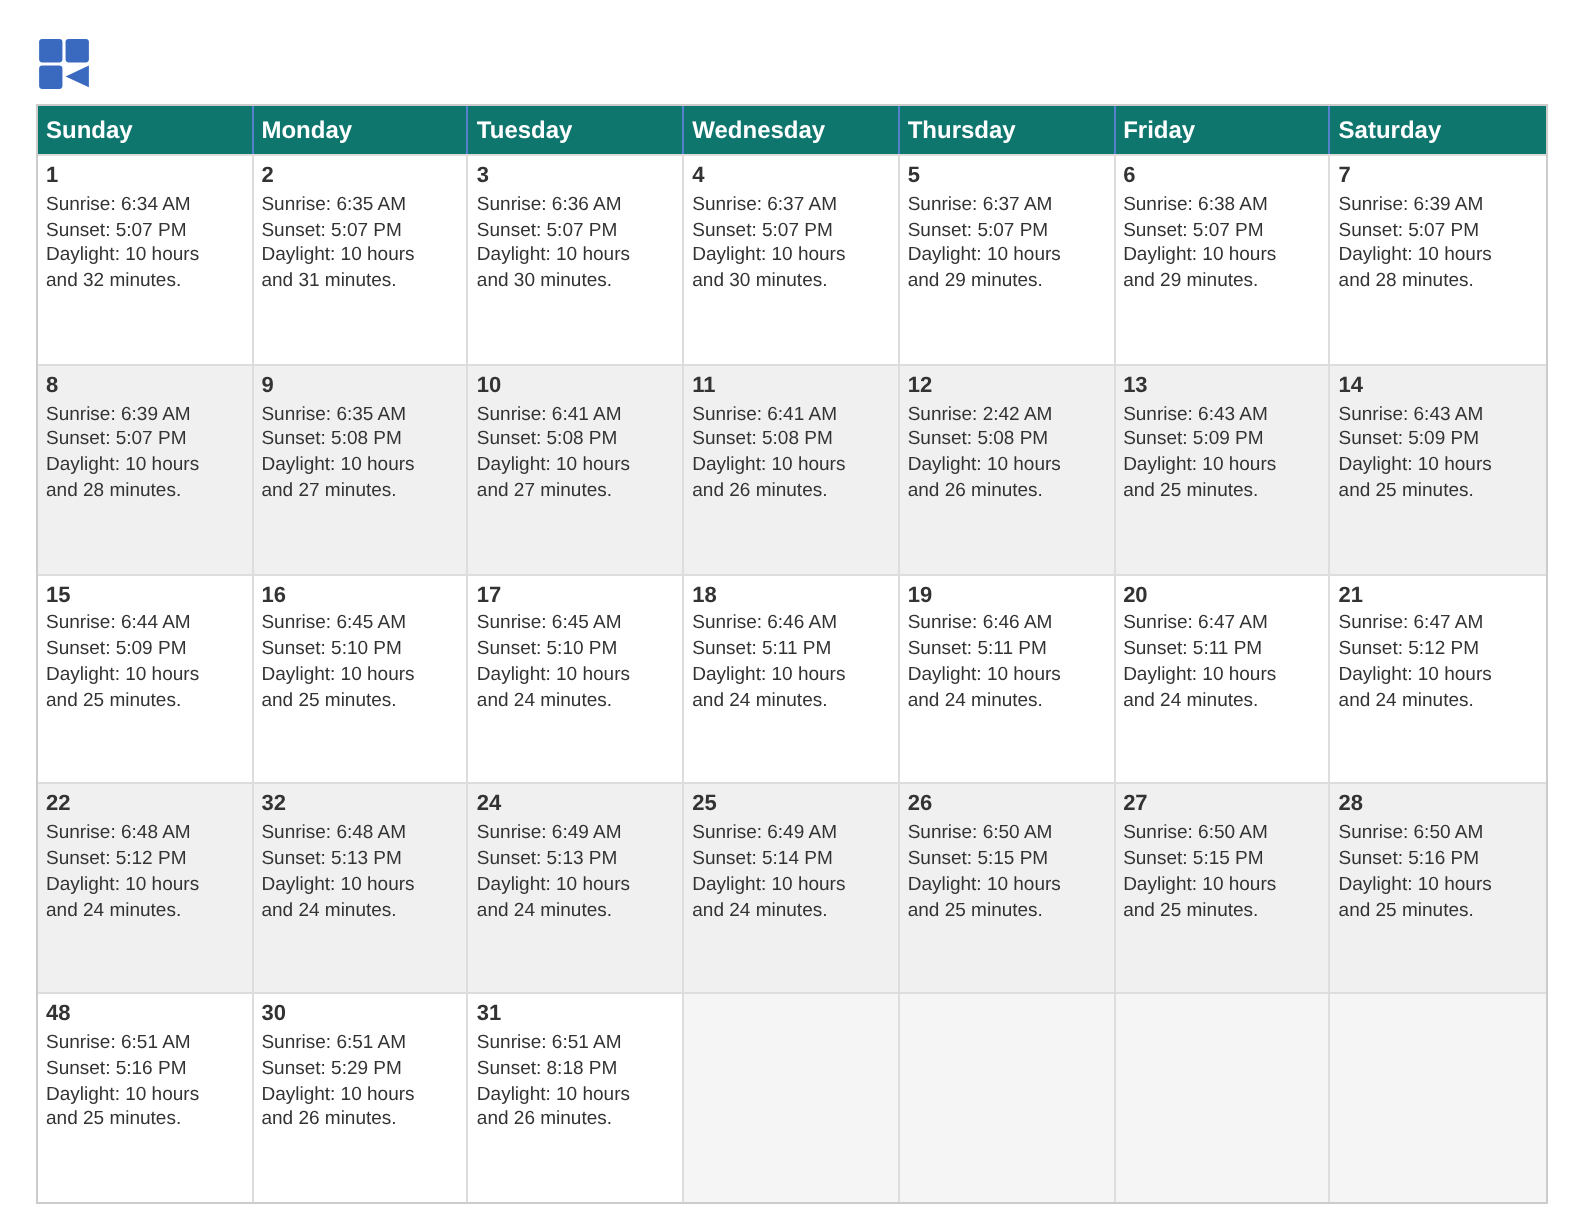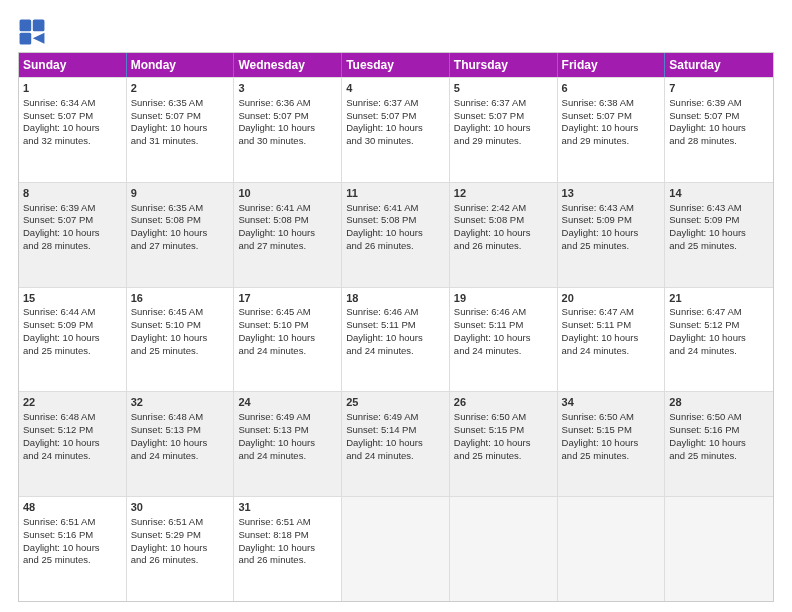--- a/index.html
+++ b/index.html
@@ -48,21 +48,21 @@
     }
     .calendar {
       flex: 1;
       display: flex;
       flex-direction: column;
       border: 1px solid #ccc;
     }
     .cal-header {
       display: grid;
       grid-template-columns: repeat(7, 1fr);
-      background: #a21caf;
+      background: #0f766e;
     }
     .cal-header-cell {
       color: #fff;
       font-weight: bold;
       font-size: 12px;
       padding: 5px 4px;
       text-align: left;
       border-right: 1px solid #5580cc;
     }
     .cal-header-cell:last-child { border-right: none; }
@@ -116,22 +116,22 @@
     <div class="title-block">
       <div class="main-title"></div>
       <div class="subtitle"></div>
     </div>
   </div>
 
   <div class="calendar">
     <div class="cal-header" id="cal-header">
         <div class="cal-header-cell">Sunday</div>
         <div class="cal-header-cell">Monday</div>
+        <div class="cal-header-cell">Tuesday</div>
         <div class="cal-header-cell">Wednesday</div>
-        <div class="cal-header-cell">Tuesday</div>
         <div class="cal-header-cell">Thursday</div>
         <div class="cal-header-cell">Friday</div>
         <div class="cal-header-cell">Saturday</div>
       </div>
     <div class="cal-body" id="cal-body">
         <div class="cal-row">
           <div class="cal-cell">
             <span class="day-num">1</span>
             <div>Sunrise: 6:34 AM</div>
             <div>Sunset: 5:07 PM</div>
@@ -313,21 +313,21 @@
             <div>and 24 minutes.</div>
           </div>
           <div class="cal-cell shaded">
             <span class="day-num">26</span>
             <div>Sunrise: 6:50 AM</div>
             <div>Sunset: 5:15 PM</div>
             <div>Daylight: 10 hours</div>
             <div>and 25 minutes.</div>
           </div>
           <div class="cal-cell shaded">
-            <span class="day-num">34</span>
+            <span class="day-num">27</span>
             <div>Sunrise: 6:50 AM</div>
             <div>Sunset: 5:15 PM</div>
             <div>Daylight: 10 hours</div>
             <div>and 25 minutes.</div>
           </div>
           <div class="cal-cell shaded">
             <span class="day-num">28</span>
             <div>Sunrise: 6:50 AM</div>
             <div>Sunset: 5:16 PM</div>
             <div>Daylight: 10 hours</div>

